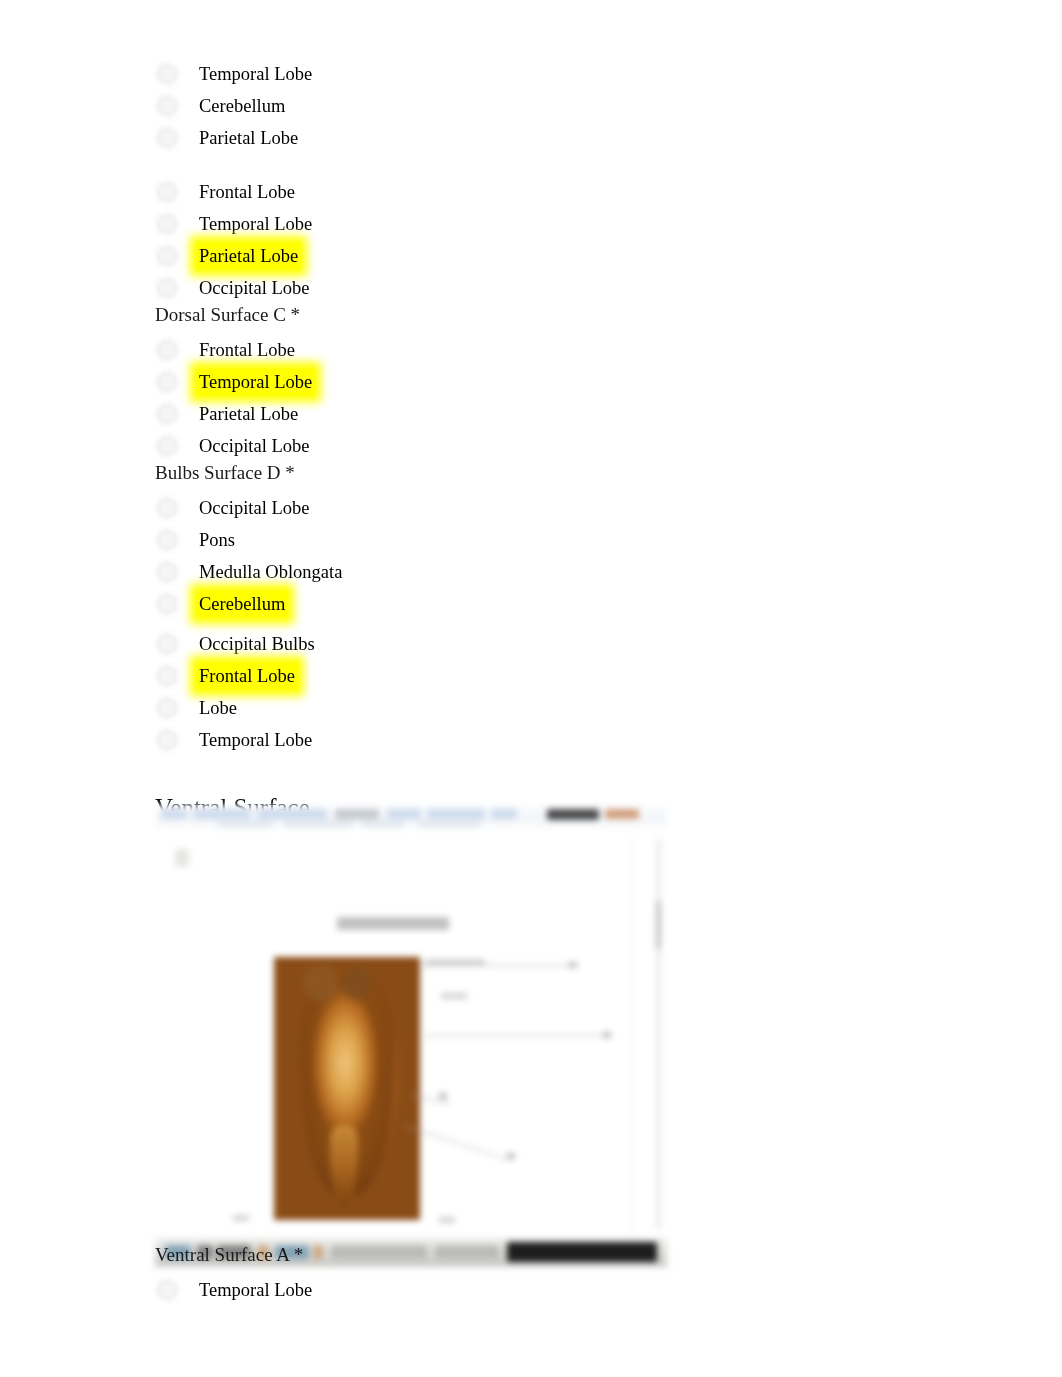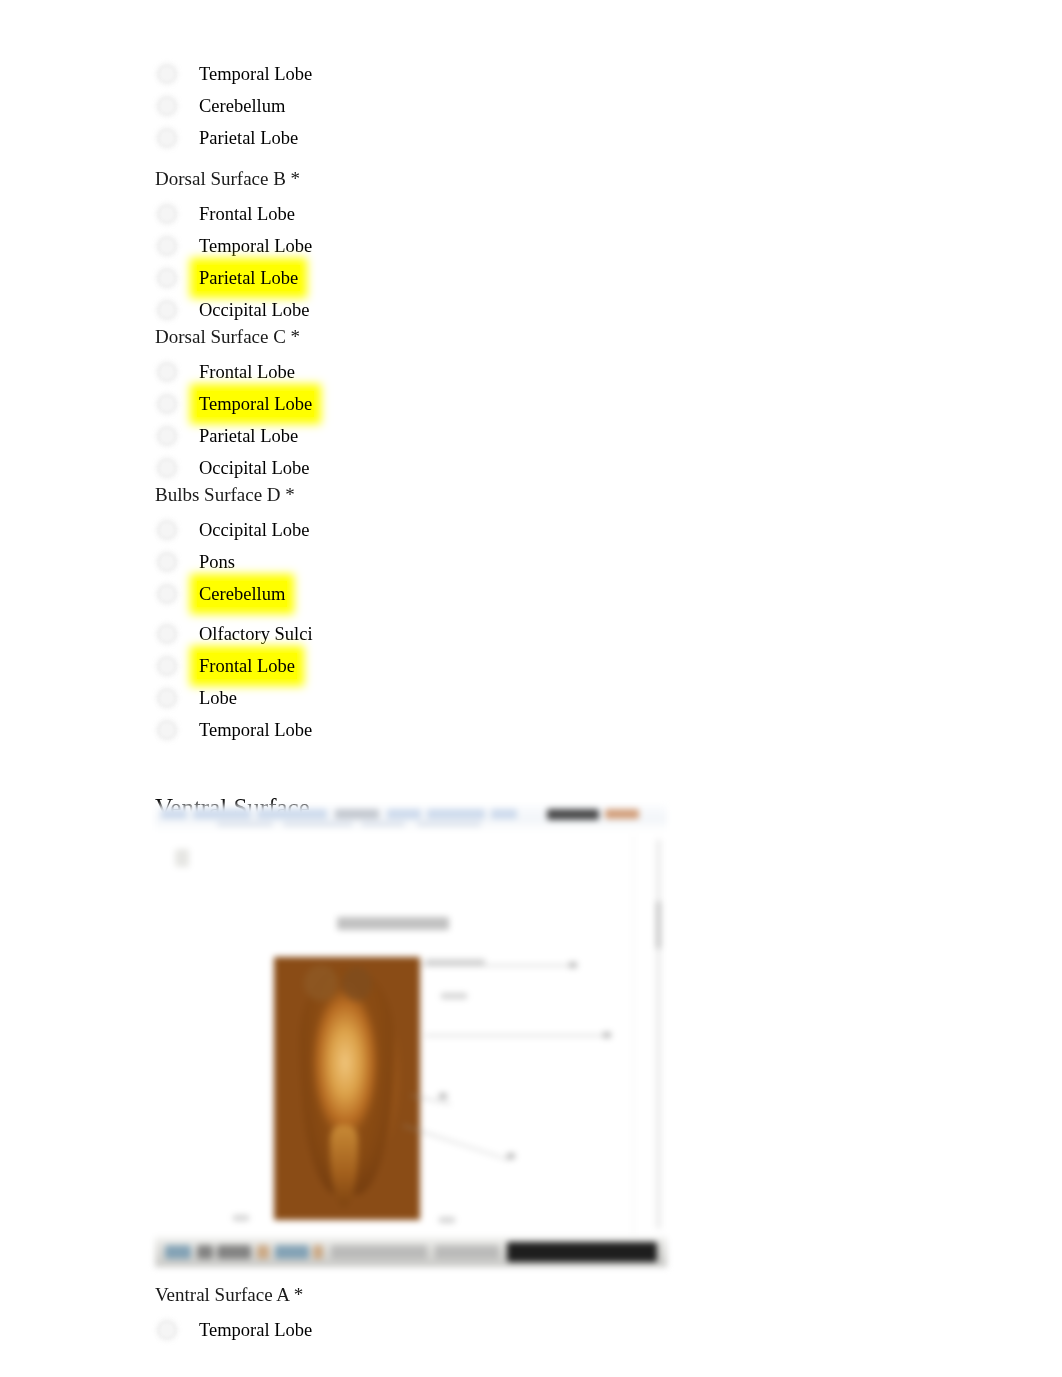--- a/index.html
+++ b/index.html
@@ -277,21 +277,20 @@
       </div>
       <div class="option-row">
         <span class="radio"></span>
         <span class="option-label">Parietal Lobe</span>
       </div>
     </div>
 
     <div class="spacer-md"></div>
 
     <div>
-      <p class="group-heading">Dorsal Surface B *</p>
       <div class="spacer-sm"></div>
       <div class="option-row">
         <span class="radio"></span>
         <span class="option-label">Frontal Lobe</span>
       </div>
       <div class="option-row">
         <span class="radio"></span>
         <span class="option-label">Temporal Lobe</span>
       </div>
       <div class="option-row">
@@ -331,29 +330,33 @@
       <div class="option-row">
         <span class="radio"></span>
         <span class="option-label">Occipital Lobe</span>
       </div>
       <div class="option-row">
         <span class="radio"></span>
         <span class="option-label">Pons</span>
       </div>
       <div class="option-row">
         <span class="radio"></span>
+        <span class="option-label">Medulla Oblongata</span>
+      </div>
+      <div class="option-row">
+        <span class="radio"></span>
         <span class="option-label hl">Cerebellum</span>
       </div>
     </div>
 
     <div>
       <div class="spacer-sm"></div>
       <div class="option-row">
         <span class="radio"></span>
-        <span class="option-label">Olfactory Sulci</span>
+        <span class="option-label">Occipital Bulbs</span>
       </div>
       <div class="option-row">
         <span class="radio"></span>
         <span class="option-label hl">Frontal Lobe</span>
       </div>
       <div class="option-row">
         <span class="radio"></span>
         <span class="option-label">Lobe</span>
       </div>
       <div class="option-row">
@@ -427,21 +430,21 @@
         <span class="sb-item blue" style="left:120px;width:34px;"></span>
         <span class="sb-item tan" style="left:158px;width:10px;"></span>
         <span class="sb-item grey" style="left:176px;width:96px;"></span>
         <span class="sb-item grey" style="left:280px;width:64px;"></span>
         <span class="sb-item big" style="left:352px;width:150px;"></span>
       </div>
 
     </div>
   </div>
 
-  <div class="tail" style="top:1284px;">
+  <div class="tail" style="top:1244px;">
     <p class="group-heading">Ventral Surface A *</p>
     <div class="spacer-sm"></div>
     <div class="option-row">
       <span class="radio"></span>
       <span class="option-label">Temporal Lobe</span>
     </div>
   </div>
 
 </div>
 

